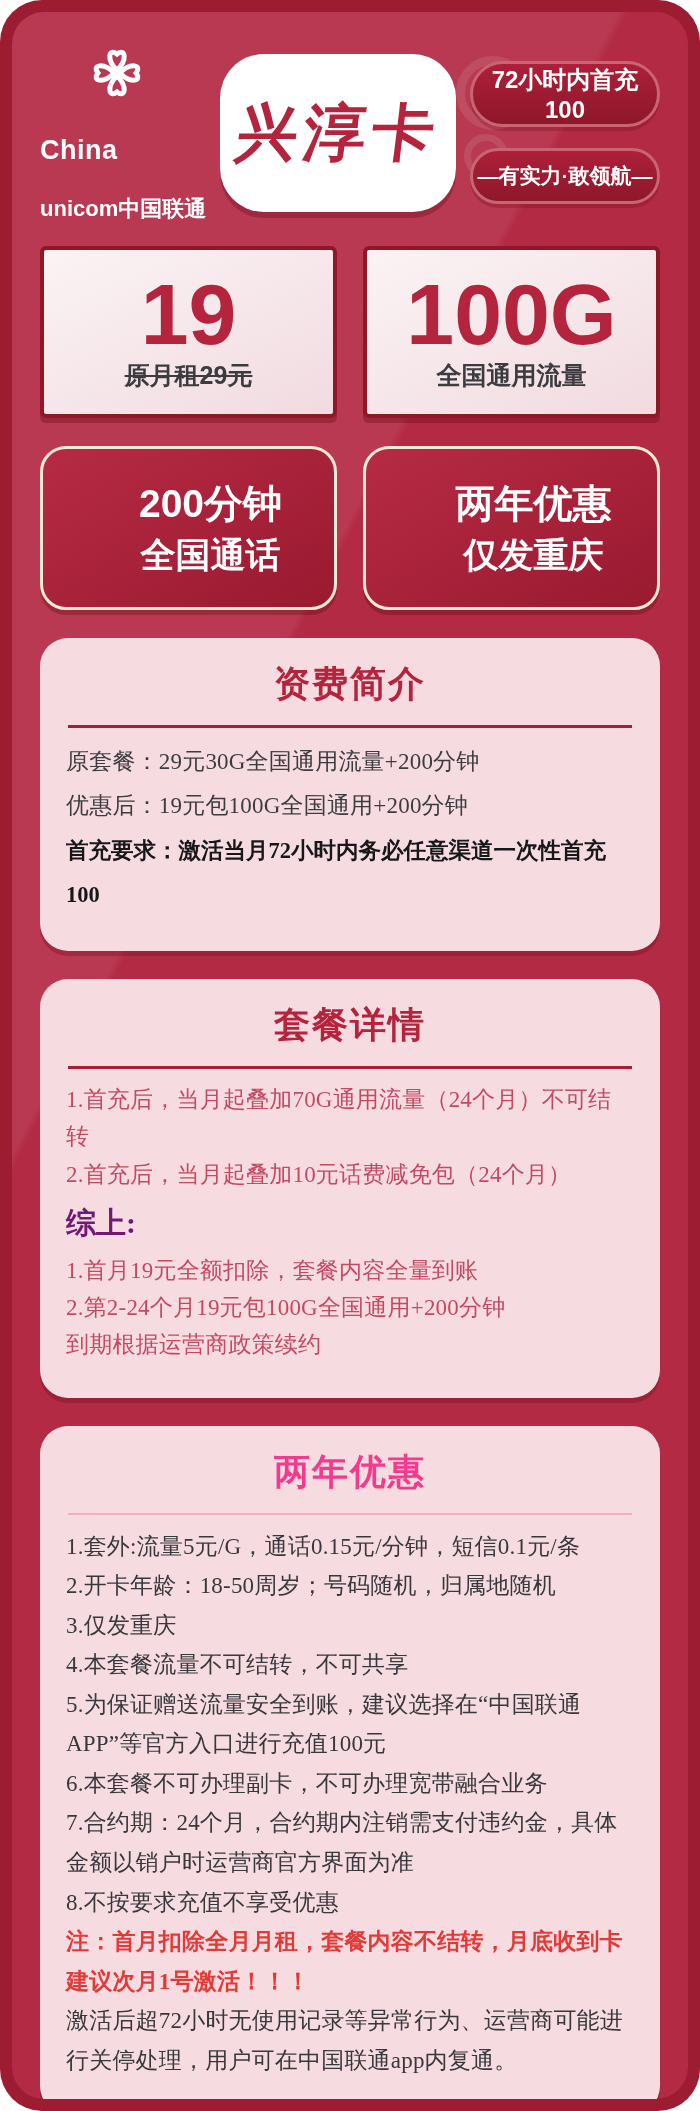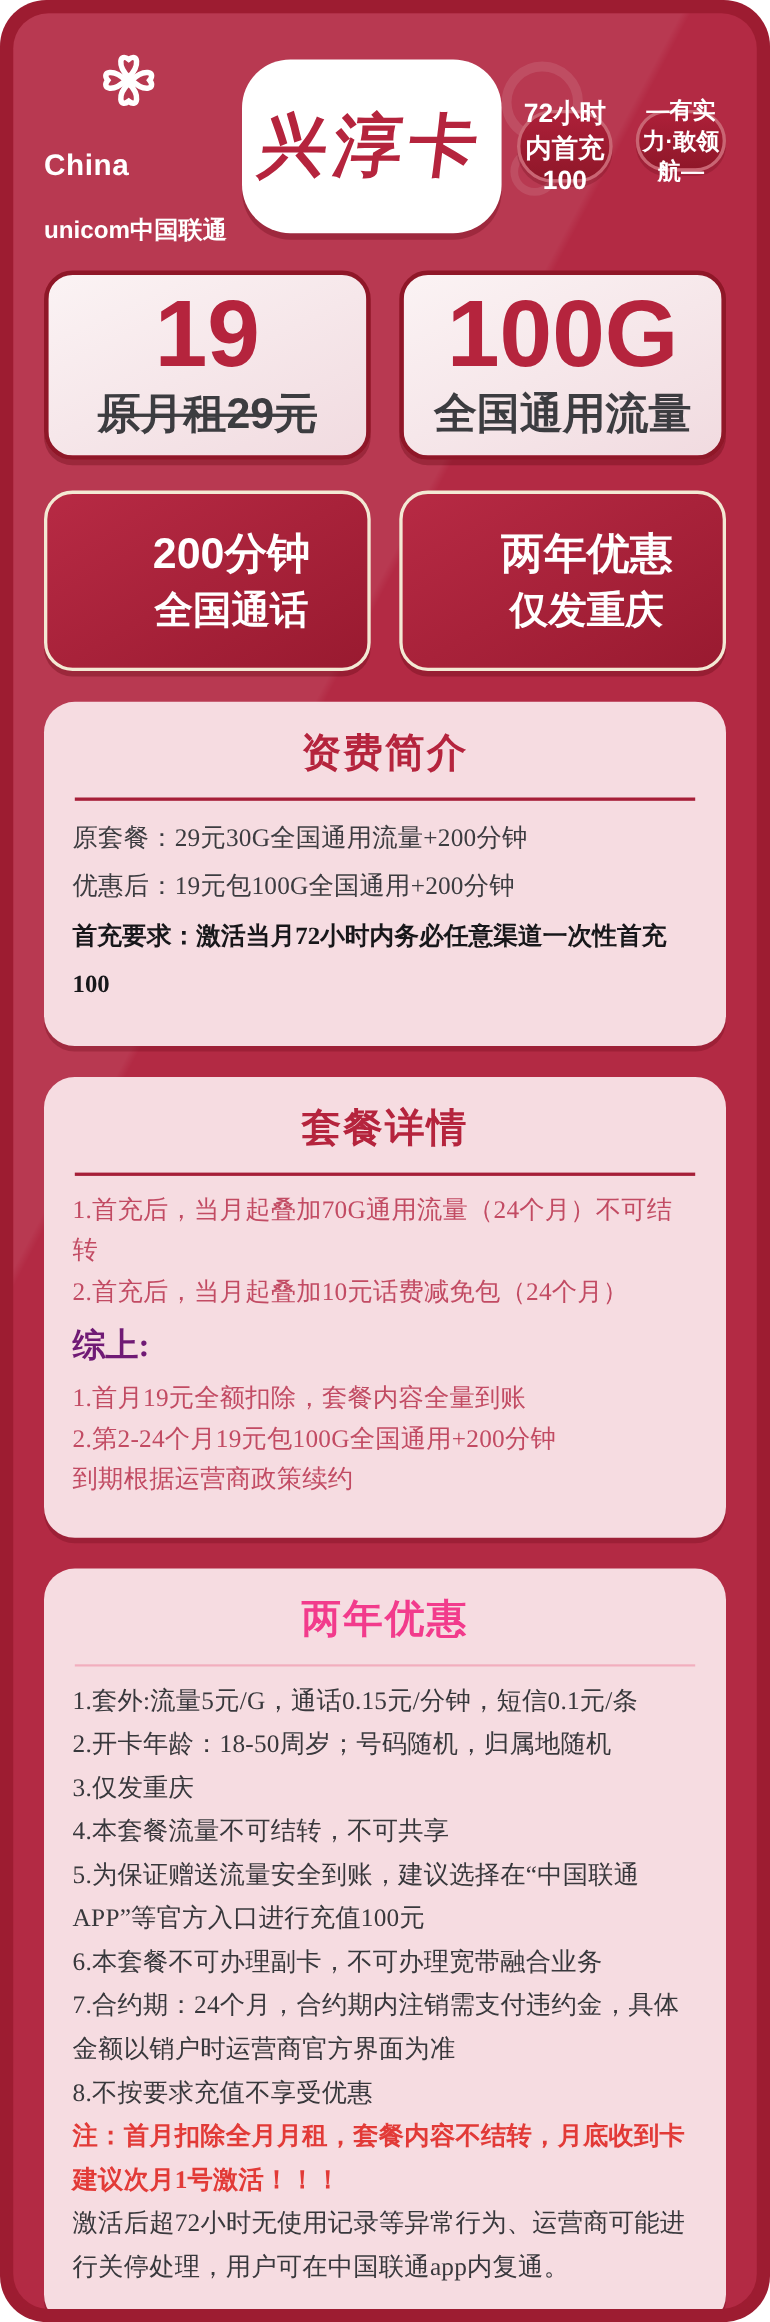--- a/index.html
+++ b/index.html
@@ -27,30 +27,30 @@
   .content{position:relative;z-index:2;padding:32px 28px 0 28px;}
 
   
   .header{display:flex;align-items:center;gap:14px;}
   .logo{width:166px;display:flex;flex-direction:column;color:#fff;flex:none;gap:32px;}
   .logo svg{margin-left:46px;margin-bottom:2px;}
   .logo .l1{font-size:27px;font-weight:bold;letter-spacing:.5px;line-height:1.05;}
   .logo .l2{font-size:22px;font-weight:bold;white-space:nowrap;line-height:1.15;}
   .title-card{flex:1;height:158px;background:#fff;border-radius:44px;display:flex;align-items:center;justify-content:center;box-shadow:0 6px 0 rgba(100,8,20,.30);}
   .title-card .t{font-size:62px;font-weight:900;color:var(--accent-red);letter-spacing:6px;transform:skewX(-7deg);}
-  .badges{width:190px;display:flex;flex-direction:row;gap:21px;flex:none;}
+  .badges{width:190px;display:flex;flex-direction:column;gap:21px;flex:none;}
   .badge{border:3px solid #c96573;border-radius:999px;background:linear-gradient(180deg,#ad2039,#8f1729);color:#fff;text-align:center;display:flex;align-items:center;justify-content:center;box-shadow:0 4px 0 rgba(100,8,20,.25);}
   .badge.b1{height:66px;font-size:24px;font-weight:bold;}
   .badge.b2{height:56px;font-size:21px;font-weight:bold;}
 
   
   .row{display:flex;gap:26px;margin-top:24px;}
-  .stat-card{flex:1;height:172px;background:linear-gradient(155deg,#fbf3f4,#f1dbe0);border:4px solid #8f1728;border-radius:26px;box-shadow:0 5px 0 rgba(100,8,20,.35);display:flex;flex-direction:column;align-items:center;justify-content:center;gap:2px;}
+  .stat-card{flex:1;height:172px;background:linear-gradient(155deg,#fbf3f4,#f1dbe0);border:4px solid #8f1728;border-radius:6px;box-shadow:0 5px 0 rgba(100,8,20,.35);display:flex;flex-direction:column;align-items:center;justify-content:center;gap:2px;}
   .stat-card .val{font-size:86px;font-weight:900;color:var(--accent-red);line-height:1;}
-  .stat-card .note{font-size:39px;font-weight:bold;color:var(--dark-text);}
+  .stat-card .note{font-size:25px;font-weight:bold;color:var(--dark-text);}
   .stat-card .note.strike{text-decoration:line-through;padding:0 8px;}
 
   
   .benefit-card{flex:1;height:164px;background:linear-gradient(150deg,#b72a44,#991a30);border:3px solid var(--cream);border-radius:26px;box-shadow:0 5px 0 rgba(100,8,20,.35);display:flex;flex-direction:column;align-items:center;justify-content:center;gap:14px;color:#fff;margin-top:4px;padding-left:44px;}
   .benefit-card .m1{font-size:39px;font-weight:900;line-height:1;}
   .benefit-card .m2{font-size:35px;font-weight:900;line-height:1;}
 
   
   .card{margin-top:28px;background:var(--pink-card);border-radius:28px;padding:22px 26px 34px;box-shadow:0 5px 0 rgba(100,8,20,.28);font-family:Liberation Serif, serif;}
   .sec-title{text-align:center;font-size:36px;font-weight:900;color:var(--accent-red);letter-spacing:2px;}

